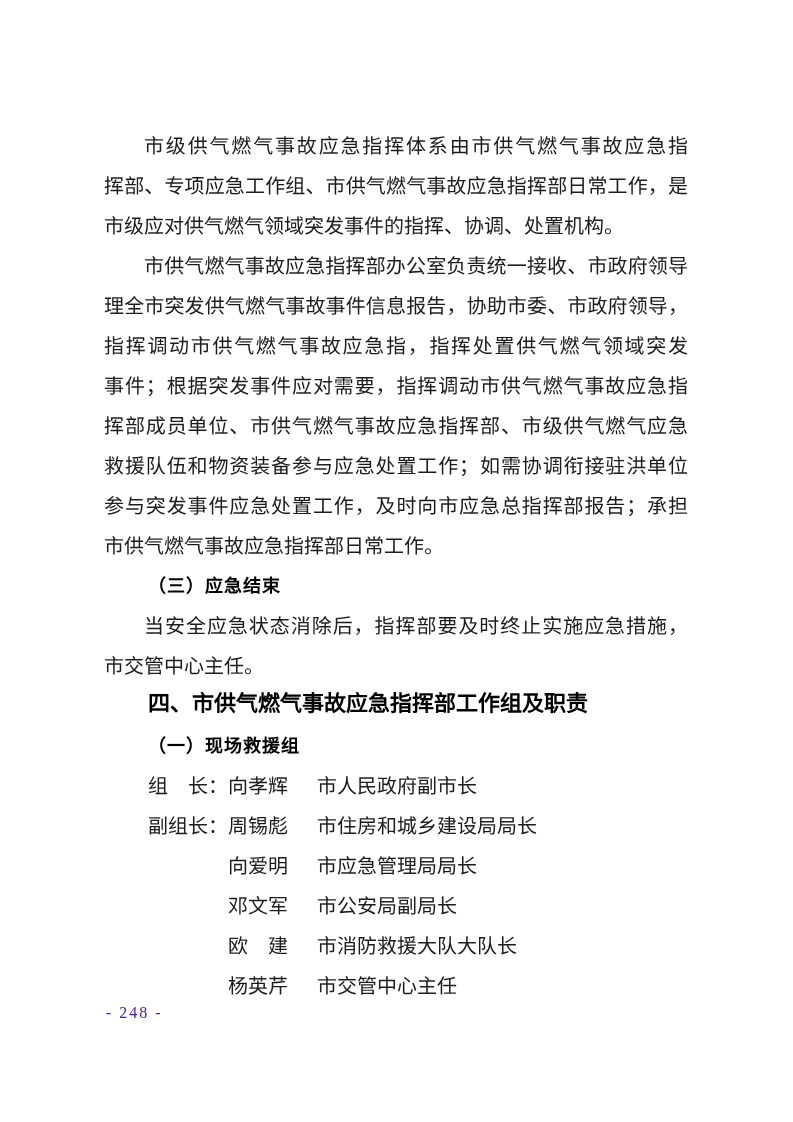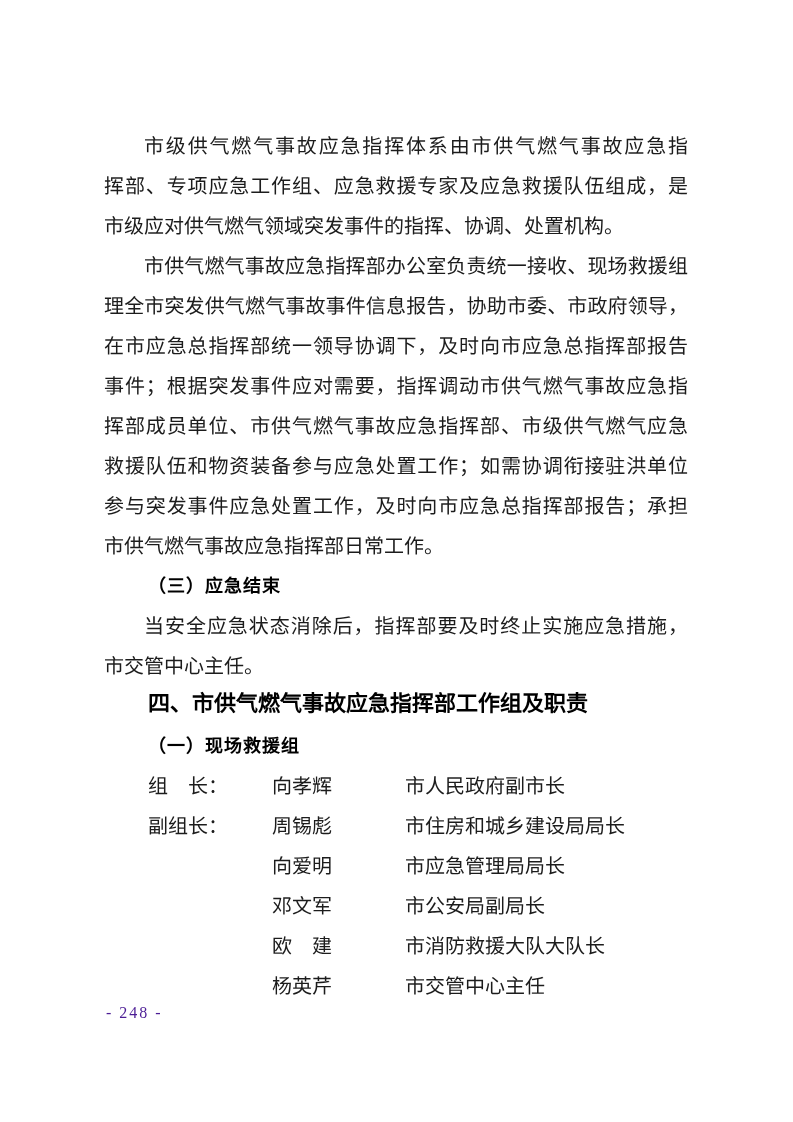--- a/index.html
+++ b/index.html
@@ -47,21 +47,20 @@
     font-family: Liberation Mono, monospace;
     font-weight: 700;
     font-size: 22px;
     color: #000000;
   }
   .row {
     display: flex;
     height: 40px;
     line-height: 40px;
     padding-left: 44px;
-    gap: 44px;
   }
   .role  { width: 80px; flex: 0 0 80px; }
   .pname { width: 89px; flex: 0 0 89px; }
   .ptitle { flex: 1; }
   .pageno {
     position: absolute;
     left: 106px;
     top: 1004px;
     font-size: 16px;
     letter-spacing: 2px;
@@ -69,28 +68,28 @@
   }
 </style>
 </head>
 <body>
 
 <div class="page">
   <div class="content">
 
     <div class="para">
       <div class="ln fill ind">市级供气燃气事故应急指挥体系由市供气燃气事故应急指</div>
-      <div class="ln fill">挥部、专项应急工作组、应急救援专家及应急救援队伍组成，是</div>
+      <div class="ln fill">挥部、专项应急工作组、市供气燃气事故应急指挥部日常工作，是</div>
       <div class="ln">市级应对供气燃气领域突发事件的指挥、协调、处置机构。</div>
     </div>
 
     <div class="para">
-      <div class="ln fill ind">市供气燃气事故应急指挥部办公室负责统一接收、现场救援组</div>
+      <div class="ln fill ind">市供气燃气事故应急指挥部办公室负责统一接收、市政府领导</div>
       <div class="ln fill">理全市突发供气燃气事故事件信息报告，协助市委、市政府领导，</div>
-      <div class="ln fill">在市应急总指挥部统一领导协调下，及时向市应急总指挥部报告</div>
+      <div class="ln fill">指挥调动市供气燃气事故应急指，指挥处置供气燃气领域突发</div>
       <div class="ln fill">事件；根据突发事件应对需要，指挥调动市供气燃气事故应急指</div>
       <div class="ln fill">挥部成员单位、市供气燃气事故应急指挥部、市级供气燃气应急</div>
       <div class="ln fill">救援队伍和物资装备参与应急处置工作；如需协调衔接驻洪单位</div>
       <div class="ln fill">参与突发事件应急处置工作，及时向市应急总指挥部报告；承担</div>
       <div class="ln">市供气燃气事故应急指挥部日常工作。</div>
     </div>
 
     <div class="h-kai">（三）应急结束</div>
 
     <div class="para">

